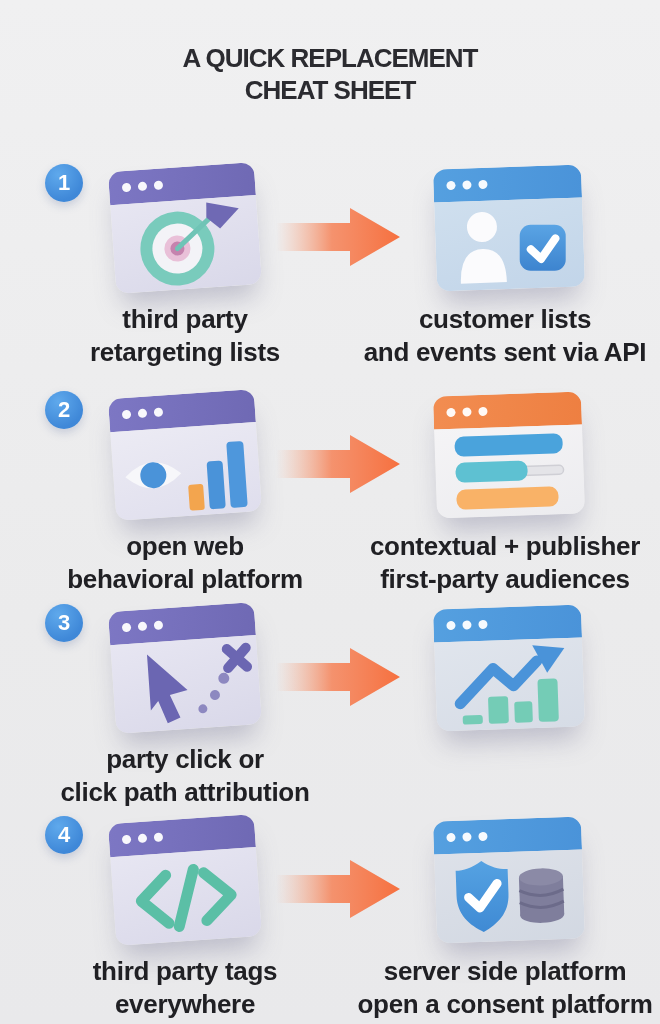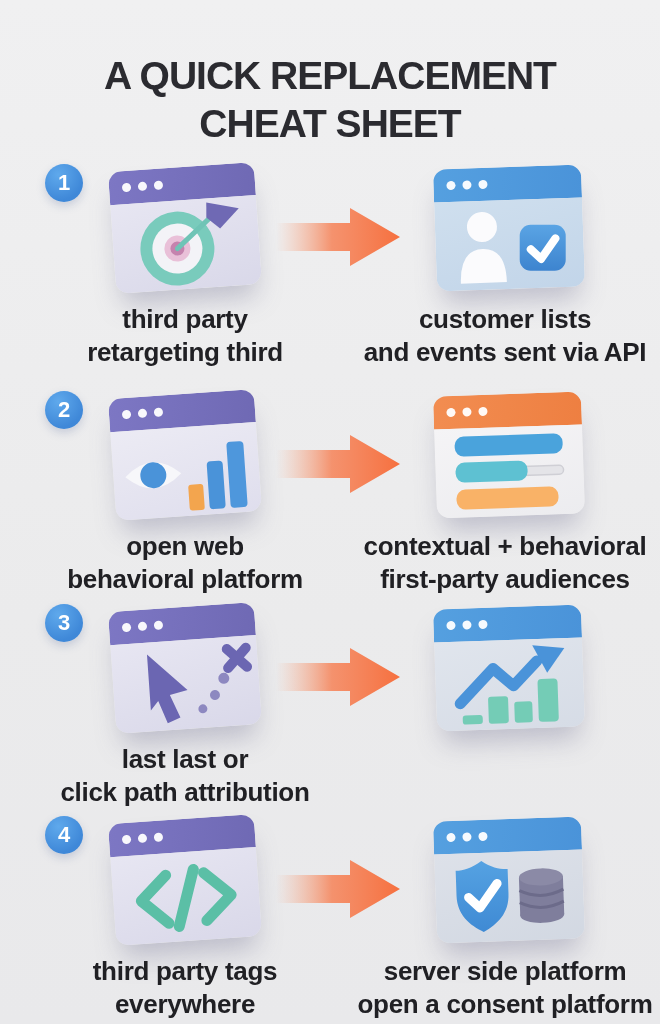--- a/index.html
+++ b/index.html
@@ -4,21 +4,21 @@
 <style>
   html,body{margin:0;padding:0;}
   body{font-family:"Liberation Sans","DejaVu Sans",sans-serif;}
   #canvas{
     position:relative;width:660px;height:1024px;overflow:hidden;
     background:linear-gradient(180deg,#f0f0f1 0%, #ebebec 60%, #e9e9eb 100%);
   }
   
   .title{
     position:absolute;top:26px;left:0;width:660px;text-align:center;
-    color:var(--title-text,#2b2b30);font-weight:800;font-size:39px;line-height:1.22;
+    color:var(--title-text,#2b2b30);font-weight:800;font-size:26px;line-height:1.22;
     letter-spacing:-1px;
   }
   .title span{display:block;}
   
   .row{position:absolute;left:0;width:660px;height:205px;}
   .row1{top:163px;} .row2{top:390px;} .row3{top:603px;} .row4{top:815px;}
 
   .badge{
     position:absolute;left:45px;top:1px;width:38px;height:38px;border-radius:50%;
     background:radial-gradient(circle at 35% 28%, #5fa9ec 0%, var(--badge-blue,#3f88d8) 70%);
@@ -118,21 +118,21 @@
           <circle cx="47" cy="26" r="15" fill="#fbfbfd"></circle>
           <path d="M24 82 Q24 48 47 48 Q70 48 70 82 Z" fill="#fbfbfd"></path>
           <rect x="84" y="26" width="46" height="46" rx="11" fill="url(#tileGrad)" transform="rotate(2 107 49)"></rect>
           <polyline points="95,50 105,60 120,40" fill="none" stroke="#ffffff" stroke-width="8" stroke-linecap="round" stroke-linejoin="round"></polyline>
         </svg>
       </div>
     </div>
 
     <div class="cap cap-left">
       <span>third party</span>
-      <span>retargeting third</span>
+      <span>retargeting lists</span>
     </div>
     <div class="cap cap-right">
       <span>customer lists</span>
       <span>and events sent via API</span>
     </div>
   </div>
 
   <div class="row row2">
     <div class="badge">2</div>
 
@@ -171,21 +171,21 @@
           <rect x="20" y="61" width="102" height="20" rx="9" fill="#f9b267"></rect>
         </svg>
       </div>
     </div>
 
     <div class="cap cap-left">
       <span>open web</span>
       <span>behavioral platform</span>
     </div>
     <div class="cap cap-right">
-      <span>contextual + behavioral</span>
+      <span>contextual + publisher</span>
       <span>first-party audiences</span>
     </div>
   </div>
 
   <div class="row row3">
     <div class="badge">3</div>
 
     <div class="win win-left">
       <div class="win-head head-purple">
         <span class="dot"></span>
@@ -220,21 +220,21 @@
           <rect x="52" y="56" width="20" height="27" rx="3" fill="#74ccb6"></rect>
           <rect x="78" y="62" width="18" height="21" rx="3" fill="#74ccb6"></rect>
           <rect x="102" y="40" width="20" height="43" rx="4" fill="#74ccb6"></rect>
           <polyline points="24,62 58,28 78,46 102,22" fill="none" stroke="#4a93d9" stroke-width="11" stroke-linecap="round" stroke-linejoin="round"></polyline>
           <polygon points="98,6 130,10 112,34" fill="#4a93d9"></polygon>
         </svg>
       </div>
     </div>
 
     <div class="cap cap-left">
-      <span>last last or</span>
+      <span>party click or</span>
       <span>click path attribution</span>
     </div>
   </div>
 
   <div class="row row4">
     <div class="badge">4</div>
 
     <div class="win win-left">
       <div class="win-head head-purple">
         <span class="dot"></span>

